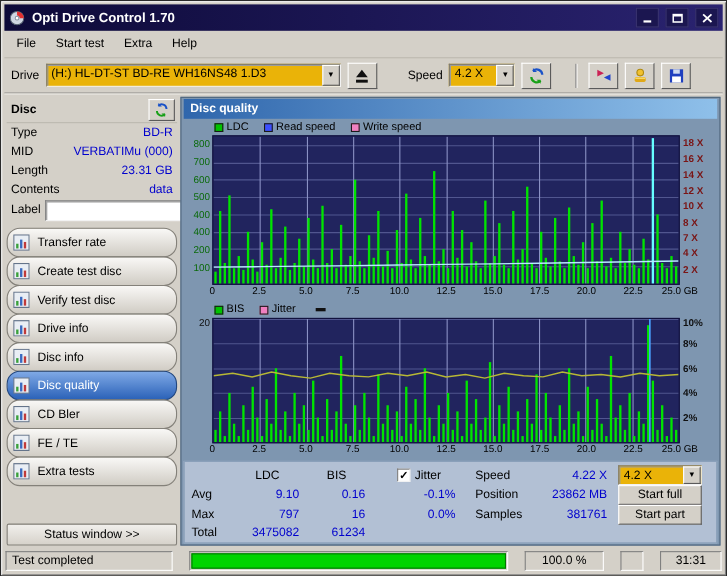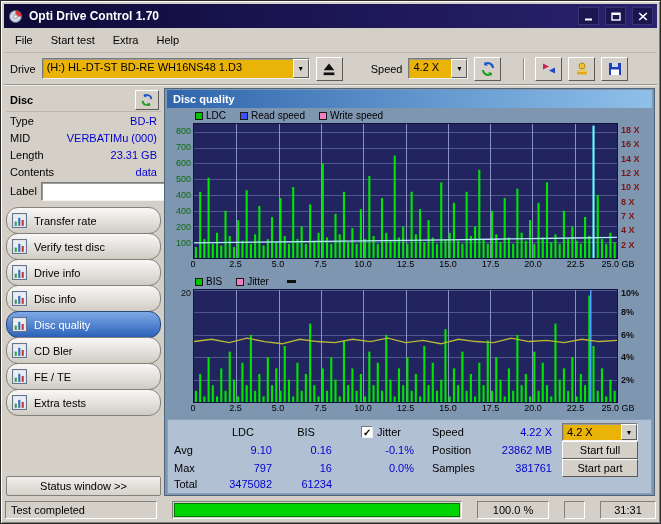--- a/index.html
+++ b/index.html
@@ -219,20 +219,31 @@
         <div class="side-btn">
             <span class="ico-mini">
               <svg viewBox="0 0 14 14">
                 <rect x="0.5" y="0.5" width="13" height="13" fill="#e9eef4" stroke="#64748a"></rect>
                 <rect x="2.5" y="8" width="2" height="4" fill="#3aa03a"></rect>
                 <rect x="5.8" y="4.5" width="2" height="7.5" fill="#3a6ac0"></rect>
                 <rect x="9" y="6.5" width="2" height="5.5" fill="#c03a3a"></rect>
               </svg>
             </span>
             <span>Transfer rate</span>
+          </div>
+        <div class="side-btn">
+            <span class="ico-mini">
+              <svg viewBox="0 0 14 14">
+                <rect x="0.5" y="0.5" width="13" height="13" fill="#e9eef4" stroke="#64748a"></rect>
+                <rect x="2.5" y="8" width="2" height="4" fill="#3aa03a"></rect>
+                <rect x="5.8" y="4.5" width="2" height="7.5" fill="#3a6ac0"></rect>
+                <rect x="9" y="6.5" width="2" height="5.5" fill="#c03a3a"></rect>
+              </svg>
+            </span>
+            <span>Create test disc</span>
           </div>
         <div class="side-btn">
             <span class="ico-mini">
               <svg viewBox="0 0 14 14">
                 <rect x="0.5" y="0.5" width="13" height="13" fill="#e9eef4" stroke="#64748a"></rect>
                 <rect x="2.5" y="8" width="2" height="4" fill="#3aa03a"></rect>
                 <rect x="5.8" y="4.5" width="2" height="7.5" fill="#3a6ac0"></rect>
                 <rect x="9" y="6.5" width="2" height="5.5" fill="#c03a3a"></rect>
               </svg>
             </span>

